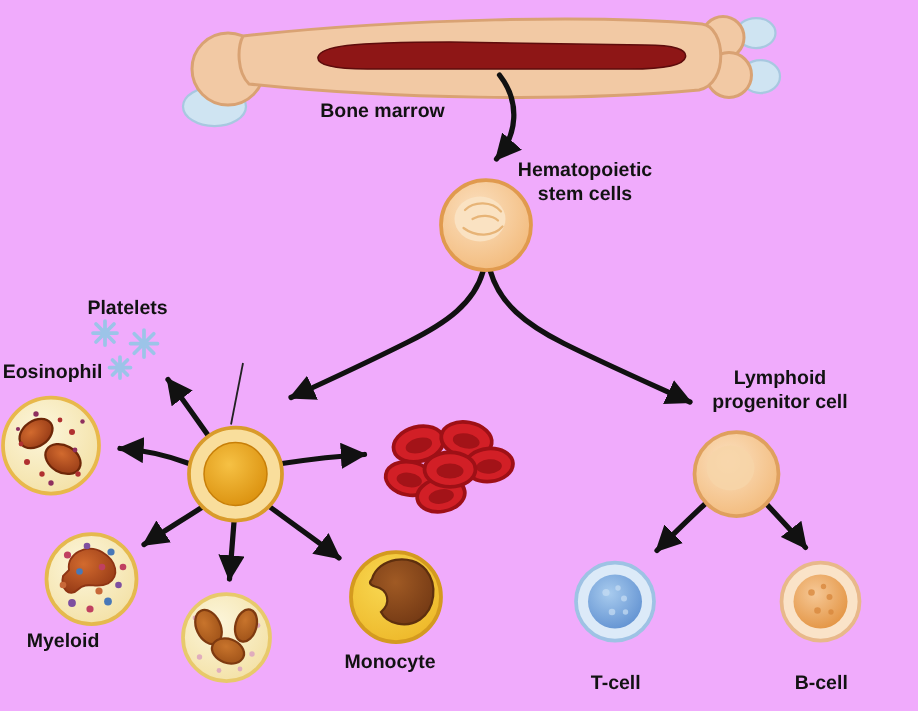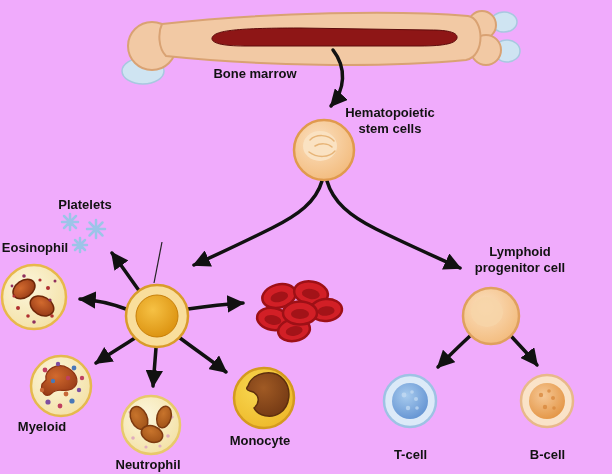--- a/index.html
+++ b/index.html
@@ -232,21 +232,20 @@
   <div class="label" style="left:340px;top:105px;width:100px;">Hematopoietic stem cells</div>
 
 
   <div class="label" style="left:0px;top:240px;width:70px;">Eosinophil</div>
 
 
   <div class="label" style="left:465px;top:244px;width:110px;">Lymphoid progenitor cell</div>
 
   <div class="label" style="left:7px;top:419px;width:70px;">Myeloid</div>
 
-  <div class="label" style="left:108px;top:457px;width:80px;">Neutrophil</div>
 
   <div class="label" style="left:220px;top:433px;width:80px;">Monocyte</div>
 
   <div class="label" style="left:383px;top:447px;width:55px;">T-cell</div>
 
   <div class="label" style="left:520px;top:447px;width:55px;text-align:center;">B-cell</div>
 
 </div>
 
 </body></html>

